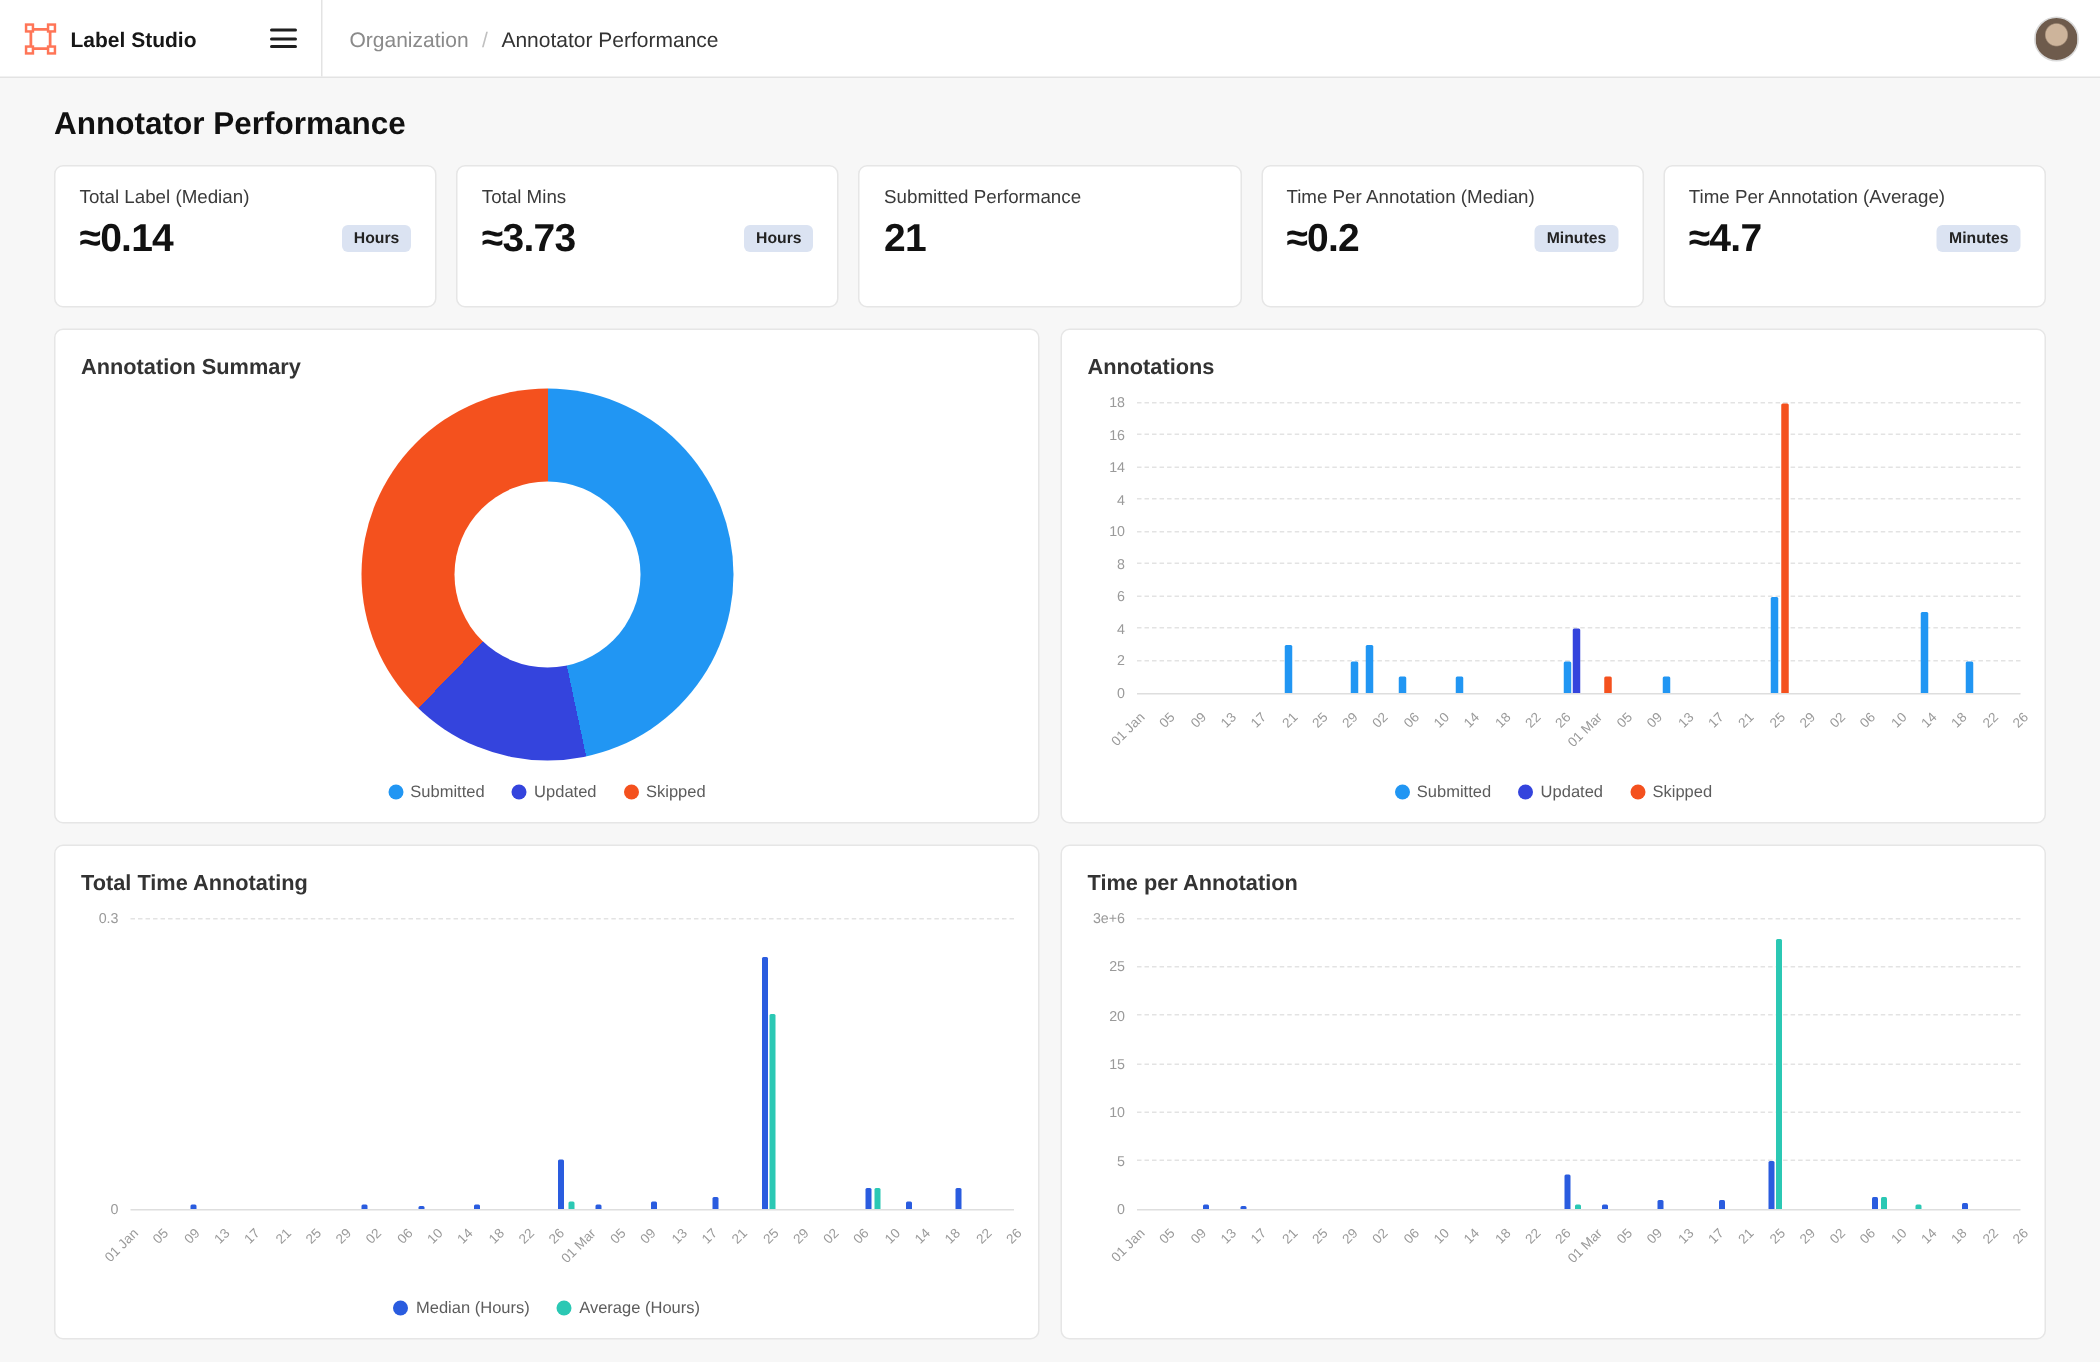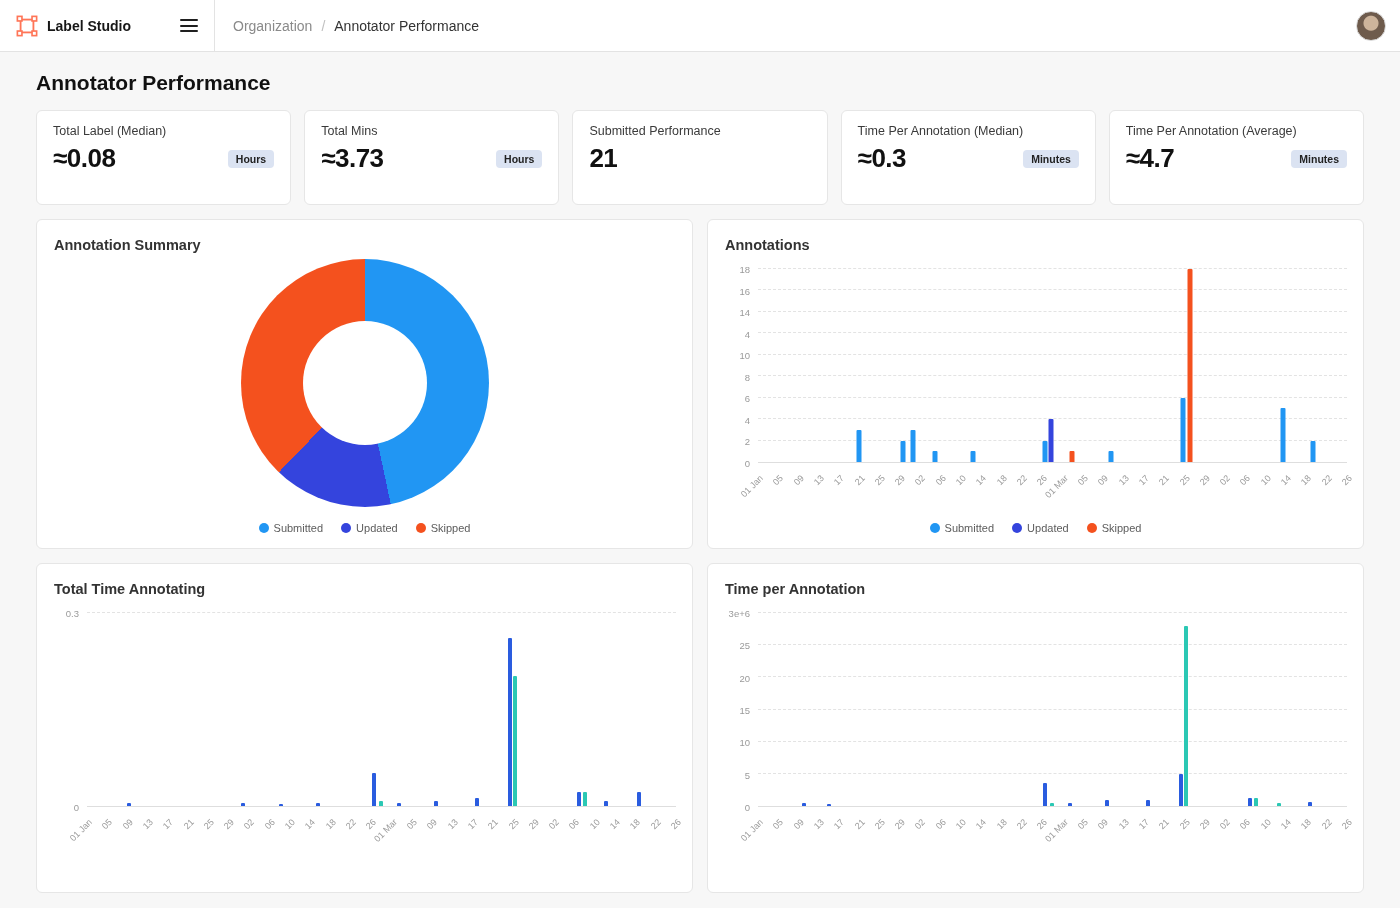--- a/index.html
+++ b/index.html
@@ -85,42 +85,42 @@
   <div class="avatar"></div>
 </header>
 
 <main class="content">
   <h1 class="page-title">Annotator Performance</h1>
 
   <div class="stats-row">
     <section class="stat-card">
       <div class="stat-label">Total Label (Median)</div>
       <div class="stat-value-row">
-        <span class="stat-value">≈0.08</span>
+        <span class="stat-value">≈0.14</span>
         <span class="stat-badge">Hours</span>
       </div>
     </section>
     <section class="stat-card">
       <div class="stat-label">Total Mins</div>
       <div class="stat-value-row">
         <span class="stat-value">≈3.73</span>
         <span class="stat-badge">Hours</span>
       </div>
     </section>
     <section class="stat-card">
       <div class="stat-label">Submitted Performance</div>
       <div class="stat-value-row">
         <span class="stat-value">21</span>
 
       </div>
     </section>
     <section class="stat-card">
       <div class="stat-label">Time Per Annotation (Median)</div>
       <div class="stat-value-row">
-        <span class="stat-value">≈0.3</span>
+        <span class="stat-value">≈0.2</span>
         <span class="stat-badge">Minutes</span>
       </div>
     </section>
     <section class="stat-card">
       <div class="stat-label">Time Per Annotation (Average)</div>
       <div class="stat-value-row">
         <span class="stat-value">≈4.7</span>
         <span class="stat-badge">Minutes</span>
       </div>
     </section>
@@ -287,20 +287,30 @@
           <span class="xtick" style="left: 72.4138%;">25</span>
           <span class="xtick" style="left: 75.8621%;">29</span>
           <span class="xtick" style="left: 79.3103%;">02</span>
           <span class="xtick" style="left: 82.7586%;">06</span>
           <span class="xtick" style="left: 86.2069%;">10</span>
           <span class="xtick" style="left: 89.6552%;">14</span>
           <span class="xtick" style="left: 93.1034%;">18</span>
           <span class="xtick" style="left: 96.5517%;">22</span>
           <span class="xtick" style="left: 100%;">26</span>
         </div>
+      <div class="legend">
+          <span class="legend-item">
+            <span class="dot" style="background: rgb(42, 92, 223);"></span>
+            <span>Median (Hours)</span>
+          </span>
+          <span class="legend-item">
+            <span class="dot" style="background: rgb(43, 200, 180);"></span>
+            <span>Average (Hours)</span>
+          </span>
+        </div>
     </section>
 
     <section class="chart-card">
       <h2 class="chart-title">Time per Annotation</h2>
       <div class="plot-region">
         <div class="y-labels">
             <div class="ytick" style="bottom: 0%;">0</div>
             <div class="ytick" style="bottom: 16.6667%;">5</div>
             <div class="ytick" style="bottom: 33.3333%;">10</div>
             <div class="ytick" style="bottom: 50%;">15</div>

